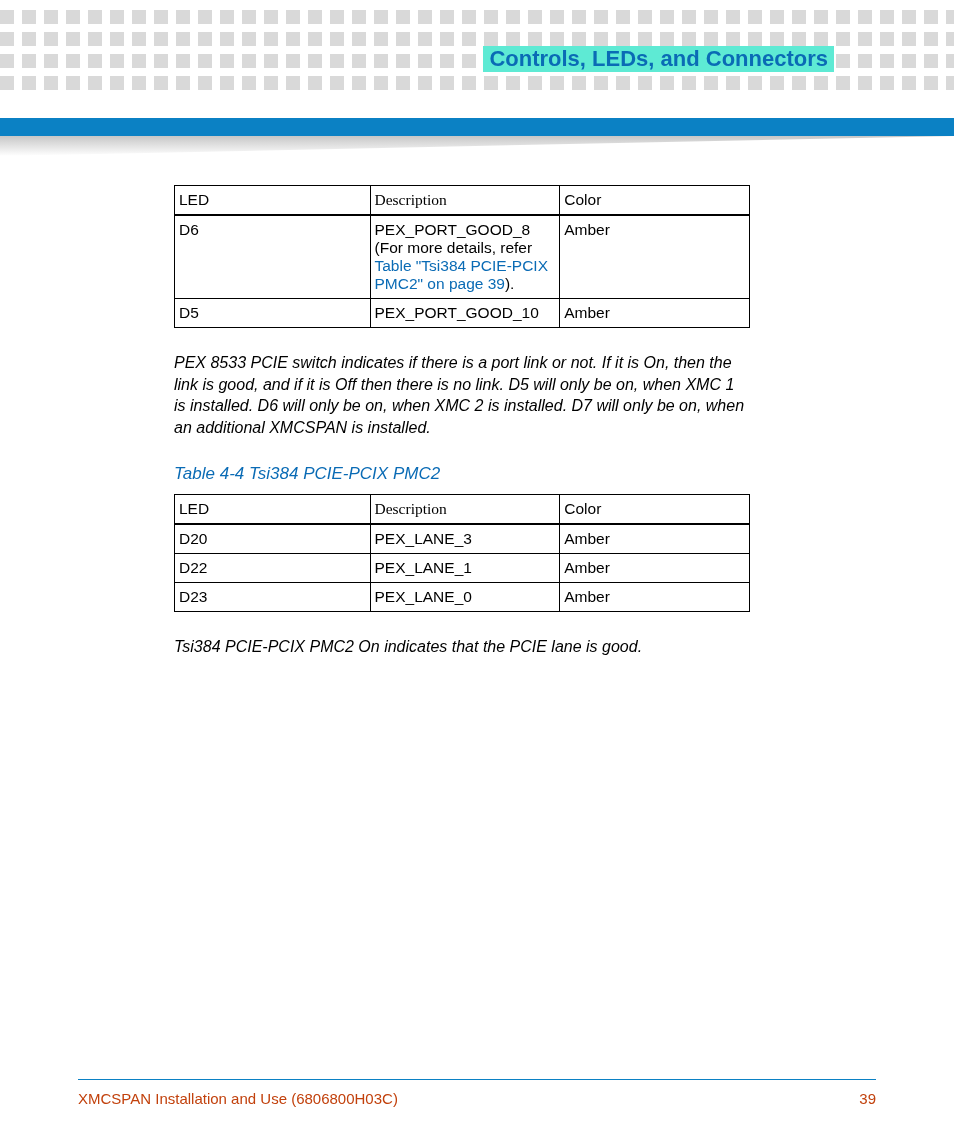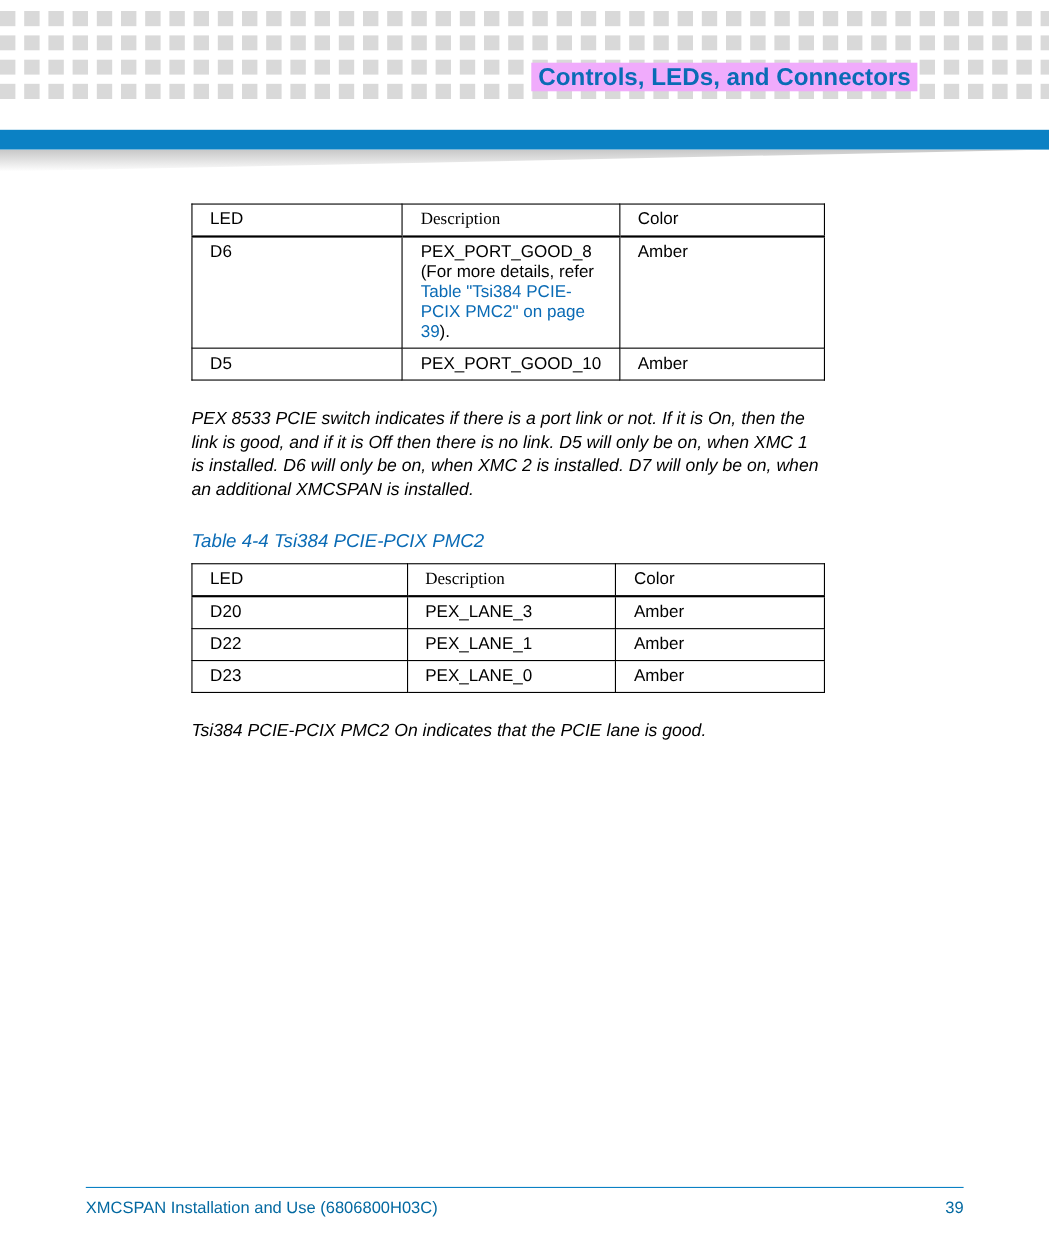--- a/index.html
+++ b/index.html
@@ -29,26 +29,26 @@
     flex: none;
   }
   .dot {
     width: 14px;
     height: 14px;
     background: #d9d9d9;
     flex: none;
   }
   .page-title {
     position: absolute;
-    top: 57px;
+    top: 46px;
     right: 120px;
     color: #0a6bb5;
     font-weight: 700;
     font-size: 22px;
-    background: #f0abfc;
+    background: #5eead4;
     padding: 0 6px;
     z-index: 2;
   }
   .blue-bar {
     position: absolute;
     top: 118px;
     left: 0; right: 0;
     height: 18px;
     background: #0b81c4;
   }
@@ -73,21 +73,21 @@
     margin-bottom: 10px;
   }
   table {
     border-collapse: collapse;
     width: 100%;
     font-size: 15.5px;
     margin-bottom: 24px;
   }
   th, td {
     border: 1px solid #000;
-    padding: 5px 16px;
+    padding: 5px 4px;
     text-align: left;
     font-weight: normal;
     vertical-align: top;
   }
   thead th { border-bottom: 2px solid #000; }
   .col-led { width: 34%; }
   .col-desc { width: 33%; font-family: Liberation Serif, serif; }
   .col-color { width: 33%; }
   .link { color: #0a6bb5; }
   .para {
@@ -99,21 +99,21 @@
   .footer {
     position: absolute;
     bottom: 38px;
     left: 78px;
     right: 78px;
     border-top: 1.5px solid #0b81c4;
     padding-top: 10px;
     display: flex;
     justify-content: space-between;
     font-size: 15px;
-    color: #0369a1;
+    color: #c2410c;
   }
 </style>
 </head>
 <body>
 
 <div class="dot-pattern">
   <div class="dot-row">
       <div class="dot"></div>
       <div class="dot"></div>
       <div class="dot"></div>

